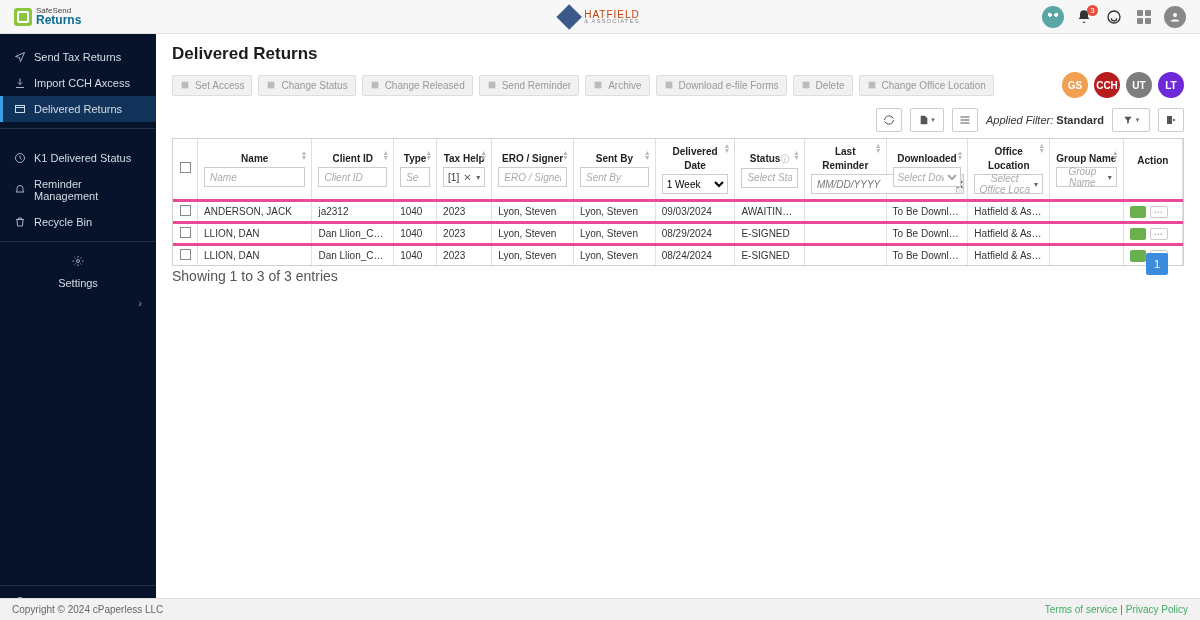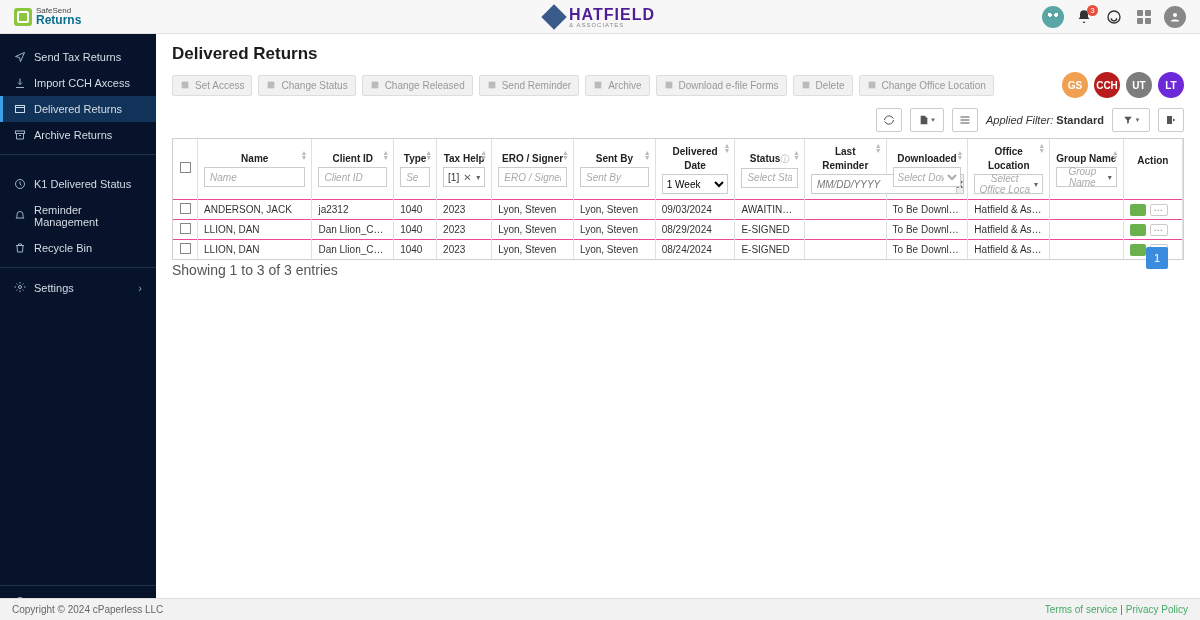--- a/index.html
+++ b/index.html
@@ -7,38 +7,38 @@
   
   .topbar { height:34px; background:#f7f7f7; border-bottom:1px solid #e0e0e0; display:flex; align-items:center; padding:0 14px; }
   .brand { display:flex; align-items:center; gap:4px; }
   .brand-icon { width:18px; height:18px; background:#8CC63F; border-radius:3px; position:relative; }
   .brand-icon::after{content:"";position:absolute;inset:3px;border:2px solid #fff;border-radius:2px;}
   .brand-text { line-height:1; }
   .brand-text .l1 { font-size:8px; color:#444; }
   .brand-text .l2 { font-size:12px; font-weight:bold; color:#0b6e8f; margin-top:-1px;}
   .center-logo { position:absolute; left:50%; transform:translateX(-50%); display:flex; align-items:center; gap:6px;}
   .center-logo .diamond { width:18px;height:18px;background:#3a5a8a;transform:rotate(45deg);}
-  .center-logo .txt1{font-size:16px;font-weight:bold;color:#4c1d95;letter-spacing:1px;}
+  .center-logo .txt1{font-size:10px;font-weight:normal;color:#c2410c;letter-spacing:1px;}
   .center-logo .txt2{font-size:6px;color:#888;letter-spacing:1px;margin-top:-2px;}
   .header-right { margin-left:auto; display:flex; align-items:center; gap:10px; }
   .hicon { width:20px; height:20px; display:flex;align-items:center;justify-content:center;color:#555;cursor:pointer;}
   .owl { width:22px;height:22px;border-radius:50%;background:radial-gradient(circle at 35% 40%,#fff 2px,transparent 2px),radial-gradient(circle at 65% 40%,#fff 2px,transparent 2px),#5aa6a6;}
   .bell-wrap{position:relative;}
   .bell-badge{position:absolute;top:-2px;right:-4px;background:#e74c3c;color:#fff;font-size:8px;border-radius:50%;width:11px;height:11px;display:flex;align-items:center;justify-content:center;}
   .grid4 { display:grid;grid-template-columns:6px 6px;grid-template-rows:6px 6px;gap:2px;}
   .grid4 span{background:#888;border-radius:1px;}
   .avatar-round{width:22px;height:22px;border-radius:50%;background:#888;color:#fff;display:flex;align-items:center;justify-content:center;}
   
   .sidebar{position:absolute;top:34px;left:0;bottom:0;width:156px;background:#06132b;color:#d6dde6;display:flex;flex-direction:column;}
   .nav{padding-top:10px;}
   .nav-item{display:flex;align-items:center;gap:8px;padding:7px 14px;font-size:11px;cursor:pointer;}
   .nav-item.active{background:#11335a;border-left:3px solid #3ca0e7;padding-left:11px;}
   .nav-item .ni{width:12px;height:12px;display:inline-flex;align-items:center;justify-content:center;color:#9fb3c8;}
   .nav-sep{height:1px;background:#213147;margin:6px 0;}
-  .settings-row{display:flex;align-items:center;gap:8px;padding:7px 14px;font-size:11px;cursor:pointer;position:relative;}
+  .settings-row{display:flex;align-items:center;gap:8px;padding:7px 14px;font-size:11px;cursor:pointer;position:relative;flex-direction:column;}
   .settings-row .chev{margin-left:auto;color:#8aa;}
   .sidebar-bottom{margin-top:auto;border-top:1px solid #213147;}
   .help-row{display:flex;align-items:center;gap:8px;padding:10px 14px;font-size:11px;}
   .help-row .coll{margin-left:auto;color:#7fa050;}
   
   .main{position:absolute;top:34px;left:156px;right:0;bottom:22px;padding:10px 16px 0 16px;overflow:hidden;}
   .page-title{font-size:17px;font-weight:600;color:#1c1c1c;margin-bottom:8px;}
   .toolbar-row{display:flex;align-items:center;margin-bottom:10px;}
   .toolbar-left{display:flex;gap:6px;flex-wrap:wrap;}
   .tbtn{display:flex;align-items:center;gap:5px;border:1px solid #ddd;background:#f1f1f1;color:#999;padding:4px 7px;font-size:10px;border-radius:2px;cursor:default;}
@@ -60,21 +60,21 @@
   .th-filter{padding:0 6px 5px 6px;}
   .finput{width:100%;height:20px;border:1px solid #ccc;font-size:10px;padding:0 5px;color:#333;font-style:italic;}
   .finput::placeholder{color:#aaa;font-style:italic;}
   .fselect{width:100%;height:20px;border:1px solid #ccc;font-size:10px;background:#fff;}
   .pill{display:flex;align-items:center;gap:4px;border:1px solid #ccc;height:20px;padding:0 4px;font-size:10px;}
   .pill .x{cursor:pointer;color:#666;}
   .pill .dd{margin-left:auto;color:#666;font-size:8px;}
   .datewrap{display:flex;}
   .datewrap input{flex:1;height:20px;border:1px solid #ccc;font-size:10px;padding:0 5px;font-style:italic;}
   .datewrap .xb{width:16px;border:1px solid #ccc;border-left:none;background:#eee;display:flex;align-items:center;justify-content:center;cursor:pointer;}
-  tbody tr{border-top:1px solid #ec4899;height:18px;}
+  tbody tr{border-top:3px solid #ec4899;height:18px;}
   tbody td{font-size:10px;color:#333;padding:3px 6px;white-space:nowrap;overflow:hidden;text-overflow:ellipsis;}
   .chkcell{text-align:center;width:24px;}
   .chk{width:11px;height:11px;border:1px solid #888;display:inline-block;background:#fff;}
   .action-cell{display:flex;gap:4px;align-items:center;justify-content:flex-start;}
   .greenbox{width:16px;height:12px;background:#6ab04c;border-radius:2px;}
   .dots{width:18px;height:12px;border:1px solid #ccc;border-radius:2px;display:flex;align-items:center;justify-content:center;font-size:9px;color:#666;letter-spacing:1px;}
   .showing{font-size:14px;color:#555;margin-top:2px;}
   .pager{position:absolute;right:16px;display:flex;}
   .pgbtn{width:22px;height:22px;background:#3a8dde;color:#fff;display:flex;align-items:center;justify-content:center;font-size:11px;border-radius:2px;margin-top:-22px;}
   
@@ -151,29 +151,20 @@
       </div>
       <div class="nav-item active">
         <span class="ni">
           <svg width="12" height="12" viewBox="0 0 24 24" fill="none" stroke="#cde" stroke-width="2">
             <rect x="3" y="5" width="18" height="14"></rect>
             <path d="M3 9h18"></path>
           </svg>
         </span>
         <span>Delivered Returns</span>
       </div>
-      <div class="nav-item">
-        <span class="ni">
-          <svg width="12" height="12" viewBox="0 0 24 24" fill="none" stroke="#9fb3c8" stroke-width="2">
-            <rect x="3" y="4" width="18" height="5"></rect>
-            <path d="M5 9v11h14V9M10 13h4"></path>
-          </svg>
-        </span>
-        <span>Archive Returns</span>
-      </div>
     </div>
   <div class="nav-sep"></div>
   <div class="nav" id="nav2">
       <div class="nav-item">
         <span class="ni">
           <svg width="12" height="12" viewBox="0 0 24 24" fill="none" stroke="#9fb3c8" stroke-width="2">
             <circle cx="12" cy="12" r="9"></circle>
             <path d="M12 7v5l3 3"></path>
           </svg>
         </span>

